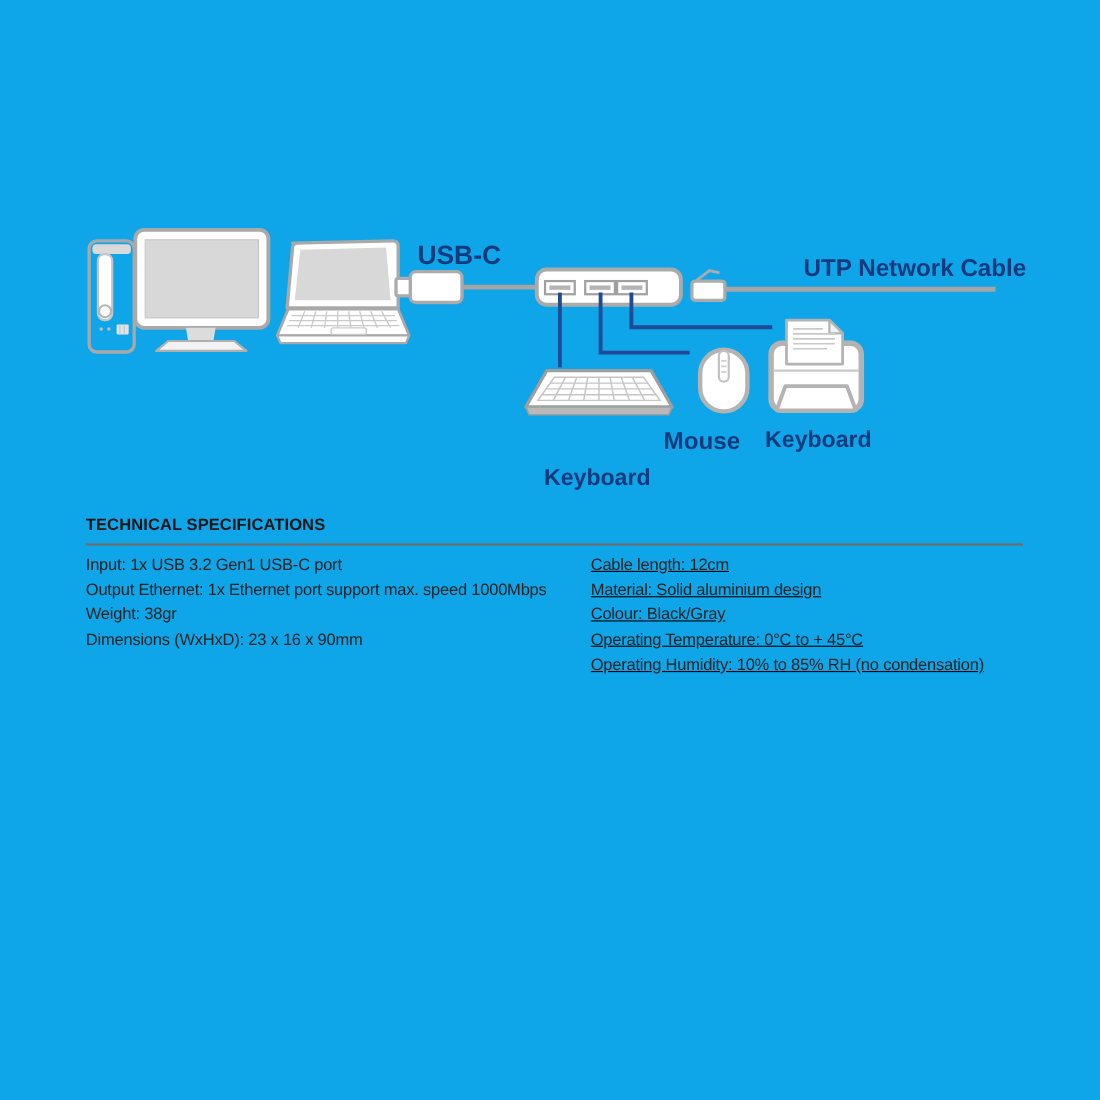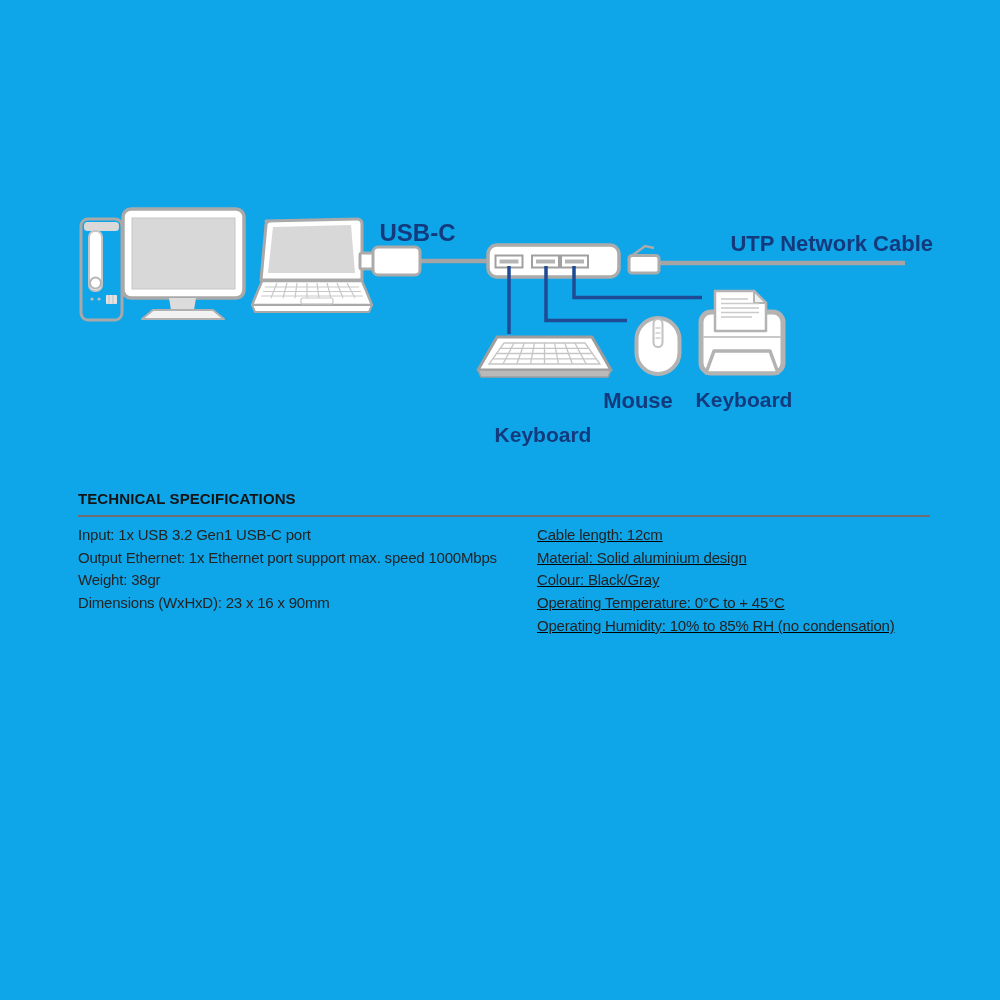--- a/index.html
+++ b/index.html
@@ -18,21 +18,21 @@
   .diagram-svg{position:absolute;left:0;top:0;}
   .diag-label{
     position:absolute;color:var(--label-navy);font-weight:bold;text-align:center;
     white-space:nowrap;
   }
   .lbl-usbc{left:370px;top:219px;width:95px;font-size:24px;}
   .lbl-utp{left:668px;top:231px;width:265px;font-size:22px;text-align:right;}
   .lbl-kbd{left:483px;top:388px;width:120px;font-size:21px;margin-top:35px;}
   .lbl-mouse{left:578px;top:388px;width:120px;font-size:22px;}
   .lbl-printer{left:684px;top:388px;width:120px;font-size:21px;}
-  .specs{position:absolute;left:78px;top:490px;width:852px;}
+  .specs{position:absolute;left:78px;top:469px;width:852px;}
   .specs h2{
     margin:0;font-size:15px;font-weight:bold;color:#141414;letter-spacing:0.1px;
   }
   .specs .rule{height:2px;background:var(--rule-gray);margin-top:8px;}
   .specs .cols{display:flex;margin-top:7px;justify-content:space-between;}
   .specs .col-left{width:459px;flex:0 0 459px;}
   .specs .col-right{flex:1;text-decoration:underline;}
   .spec-line{
     font-size:15px;line-height:22.7px;color:var(--text-dark);letter-spacing:-0.2px;
     white-space:nowrap;

